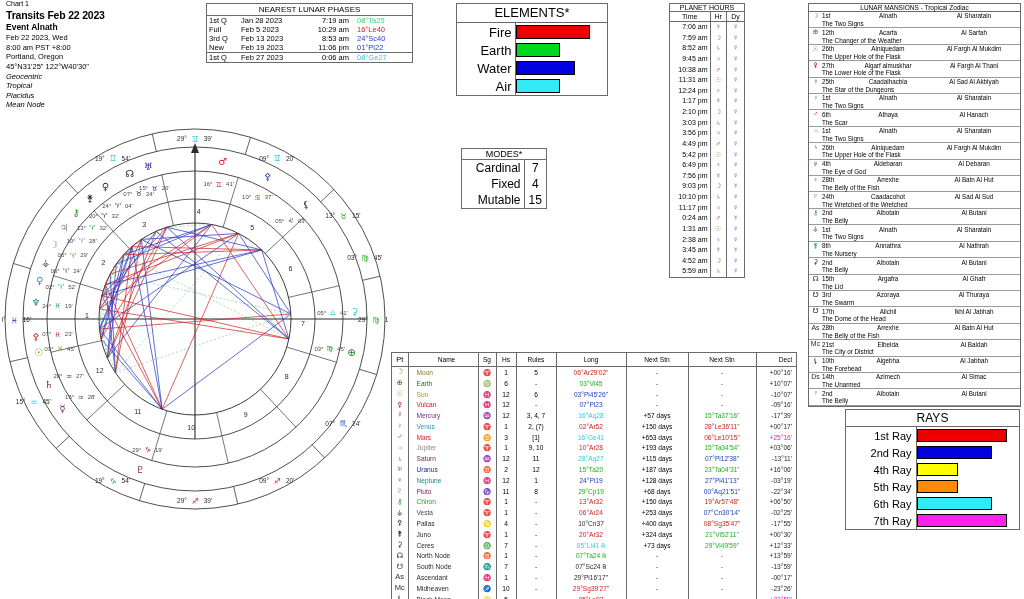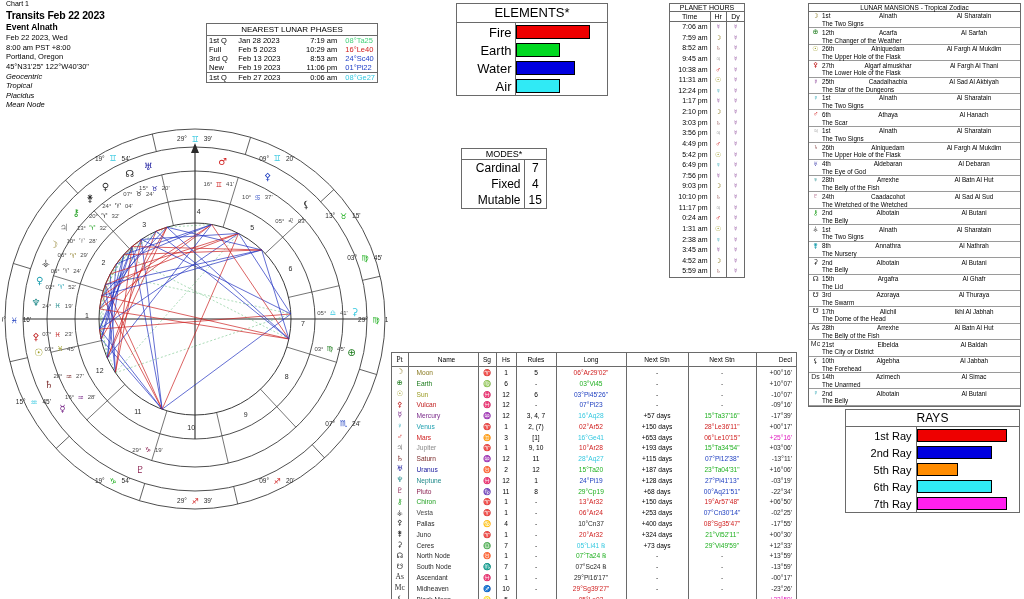--- a/index.html
+++ b/index.html
@@ -11,21 +11,21 @@
   }
   .panel { position:absolute; border:1px solid #6a6a6a; background:#fff; }
   table { border-collapse:collapse; }
   
   #header { position:absolute; left:6px; top:0; width:190px; line-height:1.28; font-size:7.5px; }
   #header .l1 { font-size:7px; }
   #header .l2 { font-weight:bold; font-size:10.5px; letter-spacing:-.2px; }
   #header .l3 { font-weight:bold; font-size:8.5px; }
   #header .ital { font-style:italic; }
   
-  #phases { left:206px; top:3px; width:172px;margin-top:20px; }
+  #phases { left:206px; top:3px; width:207px; }
   #phases .ttl { text-align:center; font-size:8px; padding:1px 0 1px; border-bottom:1px solid #6a6a6a; }
   #phases table { width:100%; font-size:7.5px; }
   #phases td { padding:0 2px; white-space:nowrap; }
   #phases .ph { width:32px; }
   #phases .dt { width:66px; }
   #phases .tm { width:50px; text-align:right; padding-right:6px; }
   #phases tr.last td { border-top:1px solid #6a6a6a; }
   
   #elements { left:456px; top:3px; width:152px; }
   #elements .ttl { text-align:center; font-size:13px; padding:1px 0 2px; border-bottom:1px solid #6a6a6a; }
@@ -57,21 +57,21 @@
   #mansions .nm { width:80px; text-align:center; }
   #mansions .ar { text-align:center; }
   #mansions tr.sep td { border-bottom:1px solid #9a9a9a; }
   #mansions .desc { padding-left:13px; }
   
   #ptable { left:391px; top:352px; width:406px; }
   #ptable table { width:100%; font-size:6.6px; }
   #ptable th { font-weight:normal; border-bottom:1px solid #6a6a6a; border-right:1px solid #6a6a6a; line-height:1.5; }
   #ptable td { border-right:1px solid #6a6a6a; line-height:1.44; padding:0 2px; }
   #ptable th:last-child, #ptable td:last-child { border-right:none; }
-  #ptable .c-pt { width:16px; text-align:center; font-size:7.5px;font-family:Liberation Serif, serif; }
+  #ptable .c-pt { width:16px; text-align:center; font-size:7.5px; }
   #ptable .c-nm { width:70px; padding-left:8px; }
   #ptable .c-sg { width:18px; text-align:center; }
   #ptable .c-hs { width:20px; text-align:center; }
   #ptable .c-ru { width:40px; text-align:center; }
   #ptable .c-lo { width:70px; text-align:center; }
   #ptable .c-s1 { width:62px; text-align:center; }
   #ptable .c-s2 { width:68px; text-align:center; }
   #ptable .c-de { text-align:right; padding-right:4px; }
   
   #rays { left:845px; top:409px; width:175px; }
@@ -819,20 +819,26 @@
         <tr>
           <td class="lbl">1st Ray</td>
           <td class="barc">
             <div class="bar" style="background: rgb(238, 0, 0); width: 90.9091%;"></div>
           </td>
         </tr>
         <tr>
           <td class="lbl">2nd Ray</td>
           <td class="barc">
             <div class="bar" style="background: rgb(0, 0, 224); width: 76.3636%;"></div>
+          </td>
+        </tr>
+        <tr>
+          <td class="lbl">4th Ray</td>
+          <td class="barc">
+            <div class="bar" style="background: rgb(255, 255, 0); width: 41.8182%;"></div>
           </td>
         </tr>
         <tr>
           <td class="lbl">5th Ray</td>
           <td class="barc">
             <div class="bar" style="background: rgb(255, 140, 0); width: 41.8182%;"></div>
           </td>
         </tr>
         <tr>
           <td class="lbl">6th Ray</td>

